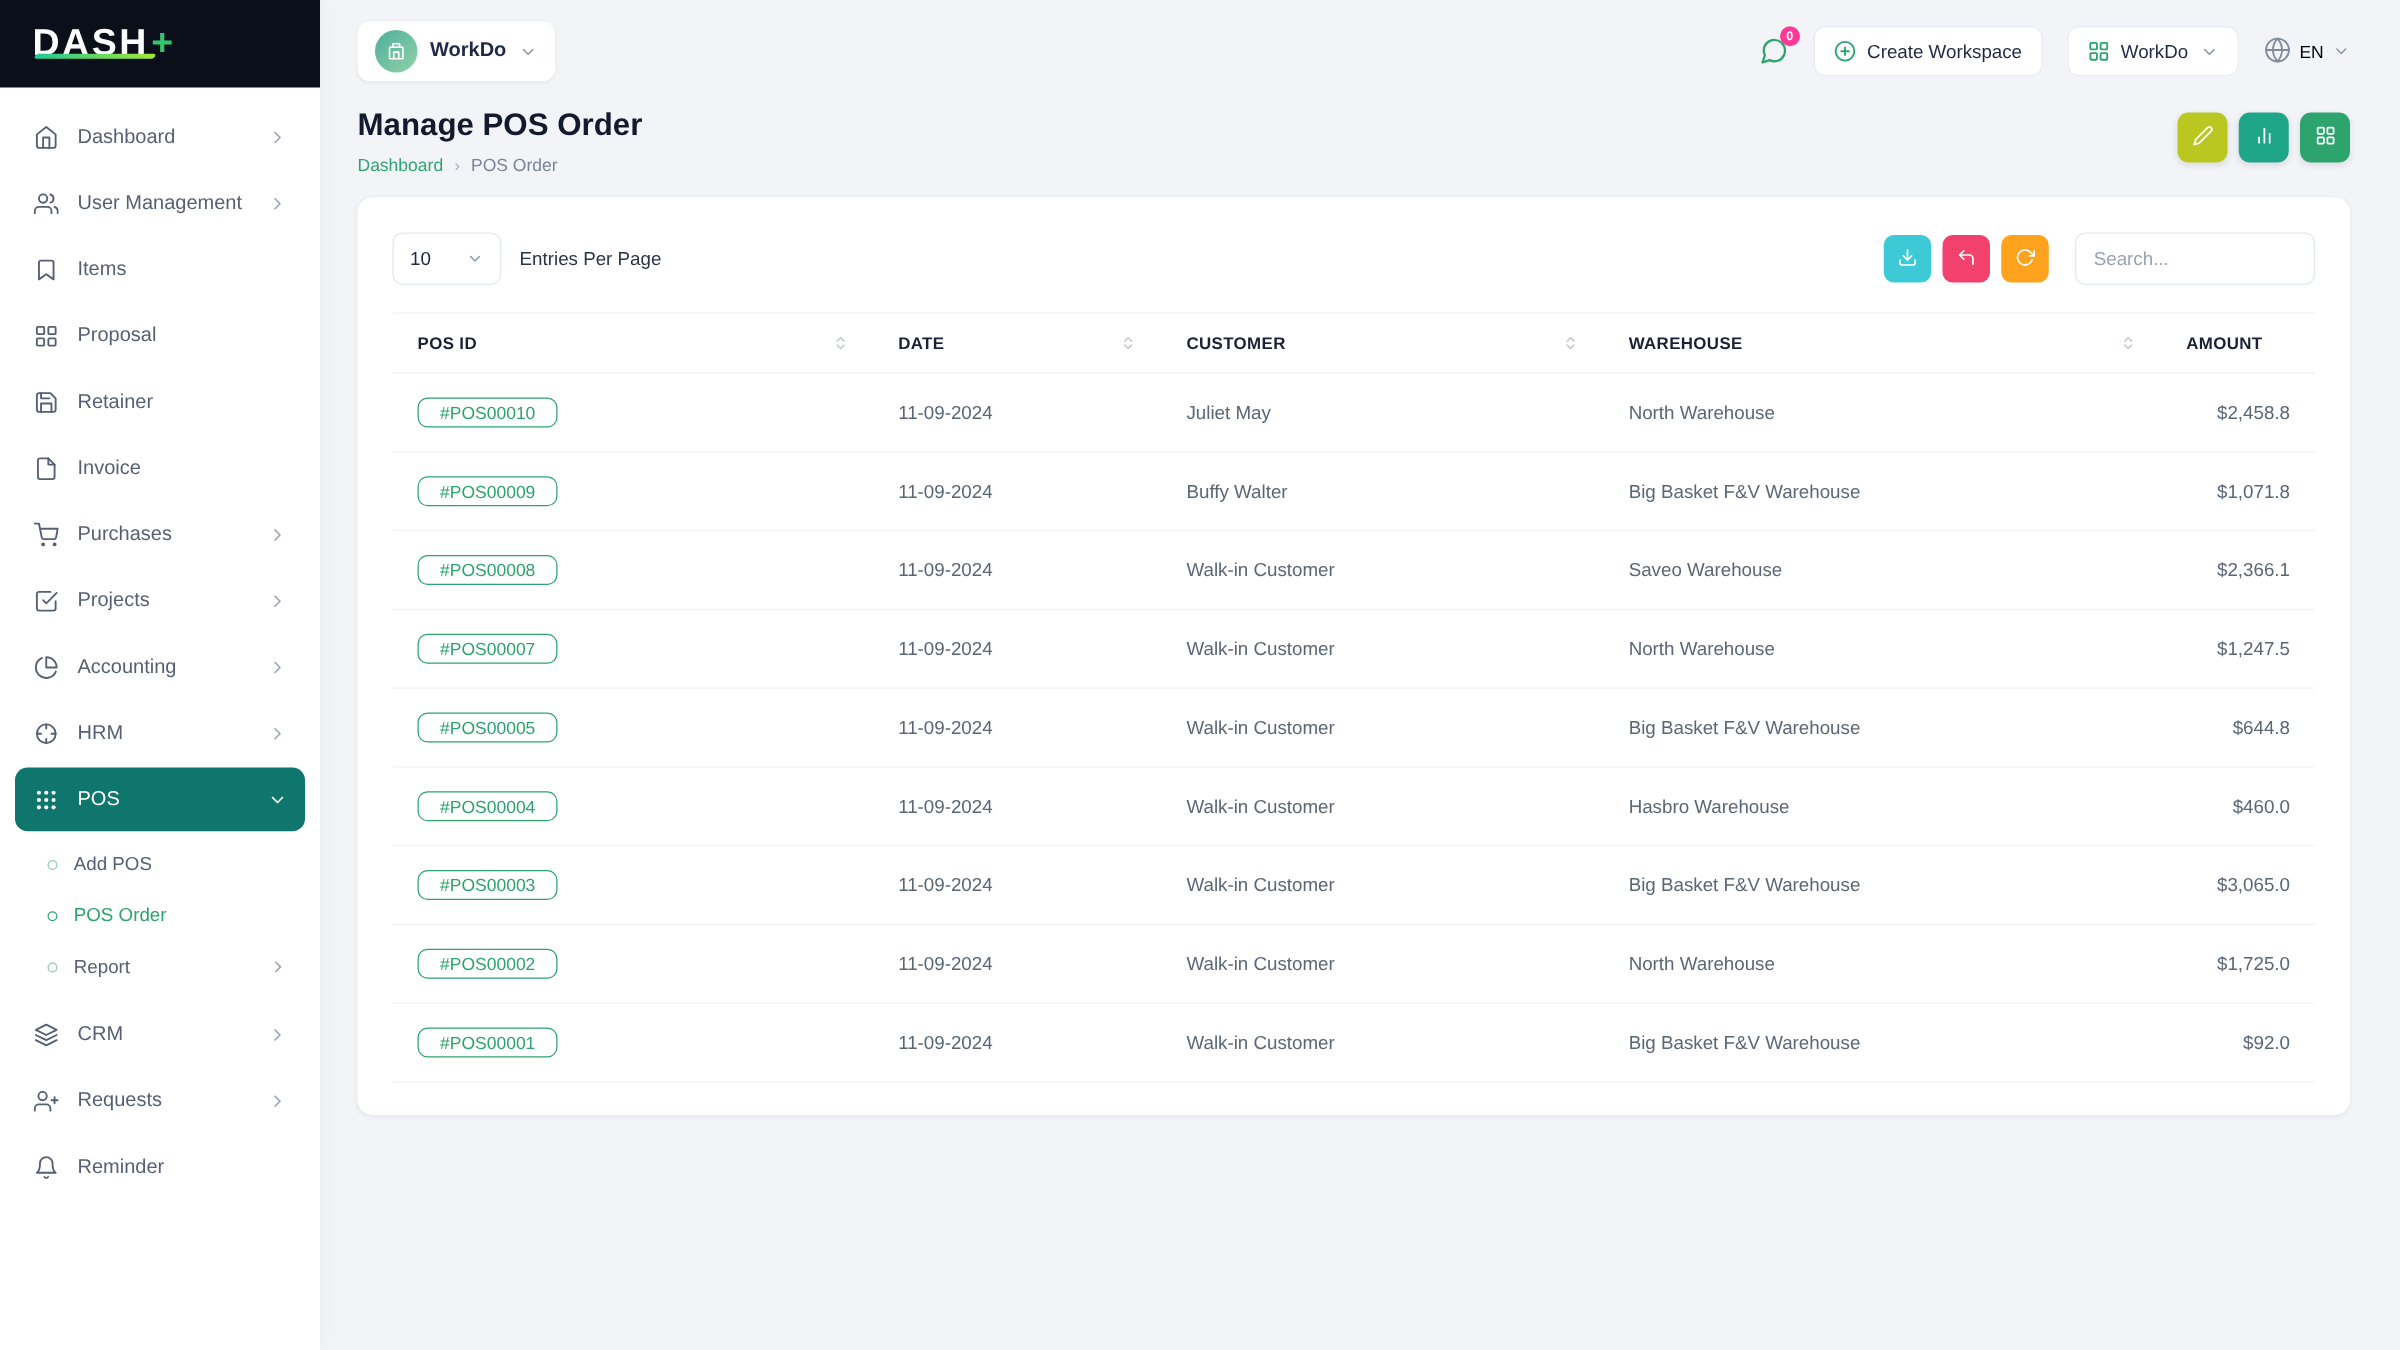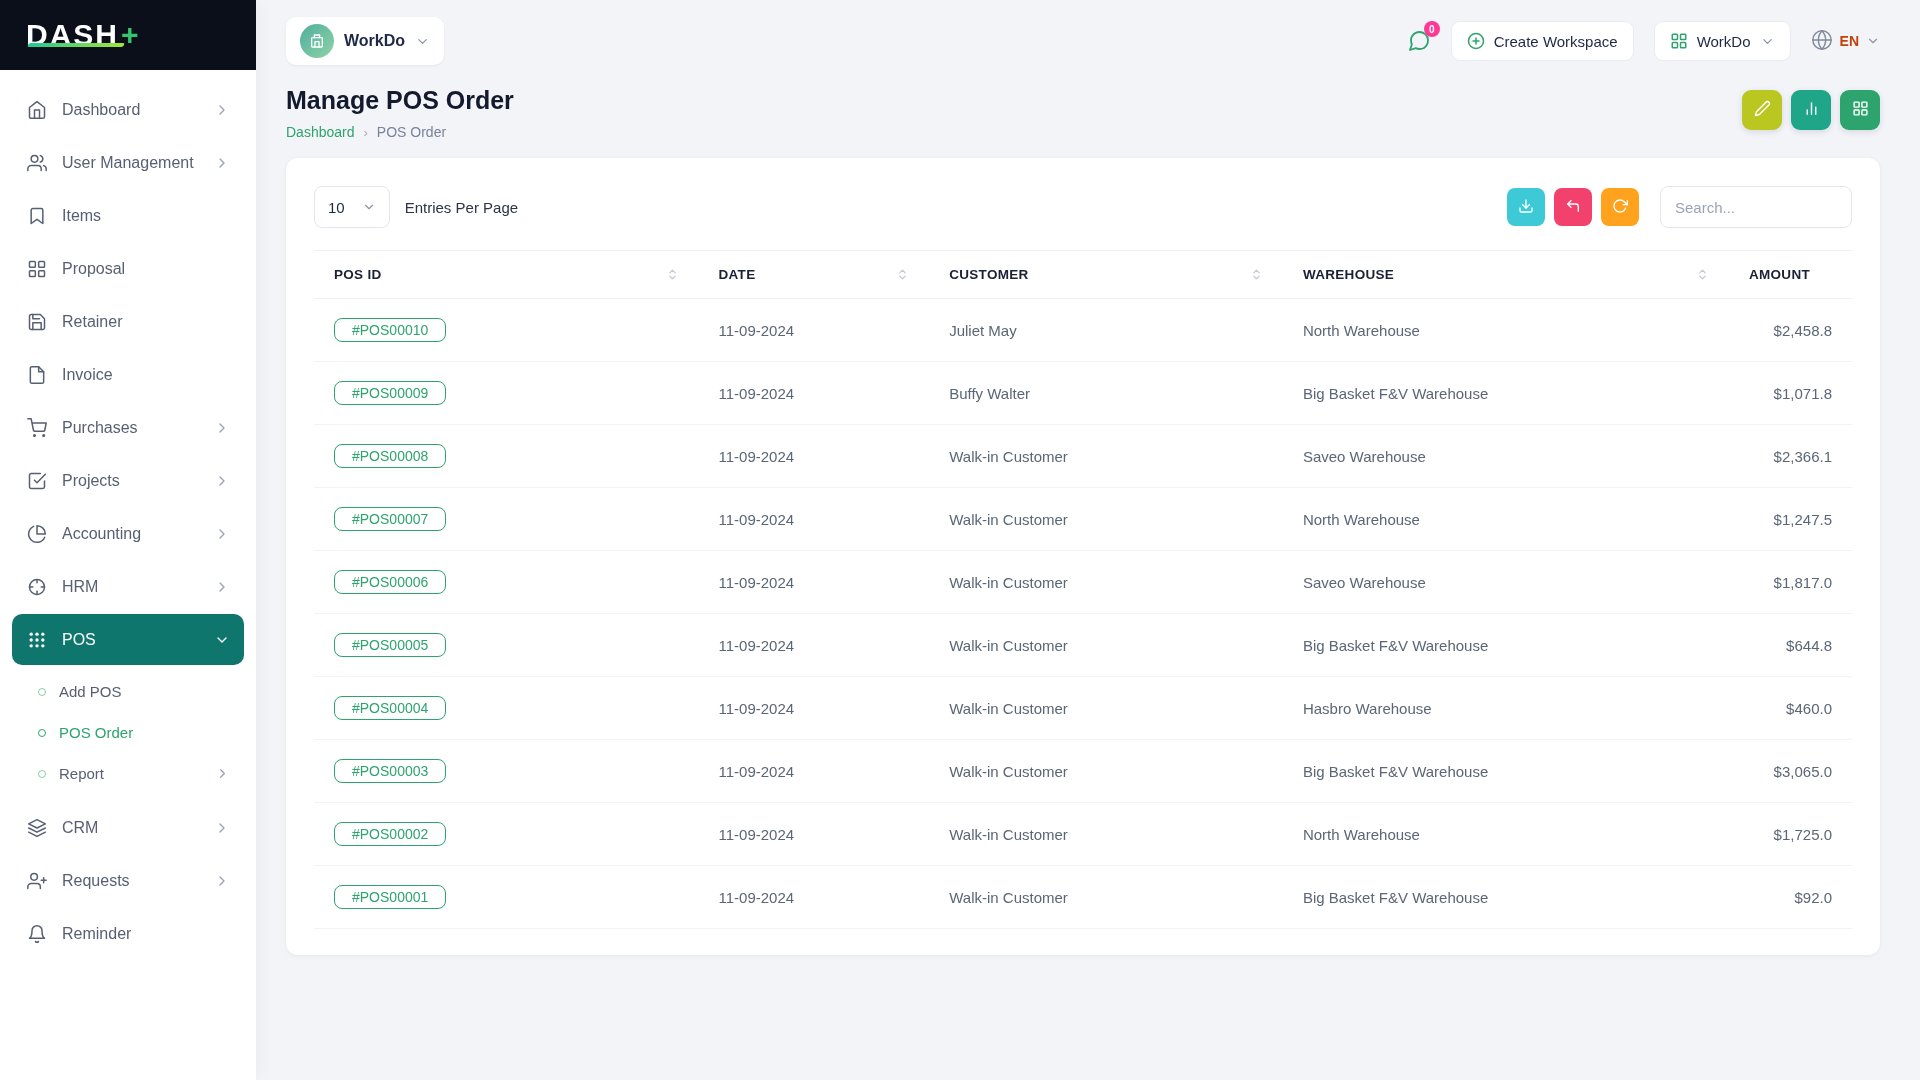--- a/index.html
+++ b/index.html
@@ -34,41 +34,41 @@
   .ws-switcher{display:flex;align-items:center;gap:10px;background:#fff;border-radius:10px;padding:7px 14px;box-shadow:0 1px 3px rgba(20,25,38,.06);cursor:pointer;border:none;font-family:inherit}
   .ws-avatar{width:34px;height:34px;border-radius:50%;background:linear-gradient(135deg,#4fae9c,#8fd3a8);display:flex;align-items:center;justify-content:center;color:#fff;flex-shrink:0}
   .ws-name{font-size:16px;font-weight:700;color:#1f2846}
   .chev{color:#8b95a7;display:flex}
   .topbar-right{display:flex;align-items:center;gap:20px}
   .chat-btn{position:relative;color:#2da46e;cursor:pointer;display:flex;background:none;border:none}
   .chat-badge{position:absolute;top:-8px;right:-9px;background:#fd3995;color:#fff;font-size:10px;min-width:16px;height:16px;border-radius:8px;display:flex;align-items:center;justify-content:center;padding:0 4px;font-weight:700}
   .btn-white{display:flex;align-items:center;gap:9px;background:#fff;border:1px solid #e8ecf2;border-radius:9px;padding:10px 15px;font-size:15px;color:#1f2846;cursor:pointer;font-family:inherit}
   .btn-white .accent{color:#2da46e;display:flex}
   .lang{display:flex;align-items:center;gap:7px;color:#818b9e;cursor:pointer;background:none;border:none;font-family:inherit}
-  .lang-code{font-size:14px;font-weight:700;color:#c2410c}
+  .lang-code{font-size:14px;font-weight:400;color:#000000}
 
   
   .content{flex:1;padding:16px 40px 0 30px}
   .page-head{display:flex;justify-content:space-between;align-items:flex-start}
   .page-title{font-size:25px;font-weight:700;color:#141a2e}
   .breadcrumb{margin-top:9px;font-size:14px;display:flex;gap:9px;align-items:center}
   .crumb-link{color:#2da46e;text-decoration:none;cursor:pointer}
   .crumb-sep{color:#a4adbd;font-size:13px}
   .crumb-current{color:#78839a}
   .head-actions{display:flex;gap:9px;margin-top:4px}
   .sq-btn{width:40px;height:40px;border-radius:9px;border:none;display:flex;align-items:center;justify-content:center;color:#fff;cursor:pointer;box-shadow:0 2px 6px rgba(20,25,38,.12)}
   .sq-btn.lime{background:#bac720}
   .sq-btn.teal{background:#1fa689}
   .sq-btn.green{background:#2da46e}
 
   
   .card{background:#fff;border-radius:12px;margin-top:18px;padding:28px 28px 26px;box-shadow:0 1px 4px rgba(20,25,38,.06)}
   .toolbar{display:flex;justify-content:space-between;align-items:center;margin-bottom:22px}
   .entries{display:flex;align-items:center;gap:15px}
-  .select-btn{display:flex;align-items:center;gap:17px;background:#fff;border:1px solid #e3e7ef;border-radius:8px;padding:0 13px;height:42px;font-size:15px;color:#1f2846;cursor:pointer;font-family:inherit}
+  .select-btn{display:flex;align-items:center;gap:28px;background:#fff;border:1px solid #e3e7ef;border-radius:8px;padding:0 13px;height:42px;font-size:15px;color:#1f2846;cursor:pointer;font-family:inherit}
   .entries-label{font-size:15px;color:#2a3349;font-weight:500}
   .toolbar-right{display:flex;align-items:center;gap:9px}
   .icon-btn{width:38px;height:38px;border:none;border-radius:8px;color:#fff;display:flex;align-items:center;justify-content:center;cursor:pointer}
   .icon-btn.cyan{background:#3ec9d6}
   .icon-btn.pink{background:#f1416c}
   .icon-btn.orange{background:#ffa21d}
   .search-input{width:192px;height:42px;border:1px solid #e3e7ef;border-radius:8px;padding:0 14px;font-size:15px;color:#1f2846;margin-left:12px;font-family:inherit;outline:none;background:#fff}
   .search-input::placeholder{color:#9aa3b5}
 
   
@@ -564,27 +564,20 @@
               </tr>
 
               <tr>
                 <td><span class="pos-badge">#POS00007</span></td>
                 <td>11-09-2024</td>
                 <td>Walk-in Customer</td>
                 <td>North Warehouse</td>
                 <td class="amount">$1,247.5</td>
               </tr>
 
-              <tr>
-                <td><span class="pos-badge">#POS00006</span></td>
-                <td>11-09-2024</td>
-                <td>Walk-in Customer</td>
-                <td>Saveo Warehouse</td>
-                <td class="amount">$1,817.0</td>
-              </tr>
 
               <tr>
                 <td><span class="pos-badge">#POS00005</span></td>
                 <td>11-09-2024</td>
                 <td>Walk-in Customer</td>
                 <td>Big Basket F&amp;V Warehouse</td>
                 <td class="amount">$644.8</td>
               </tr>
 
               <tr>

